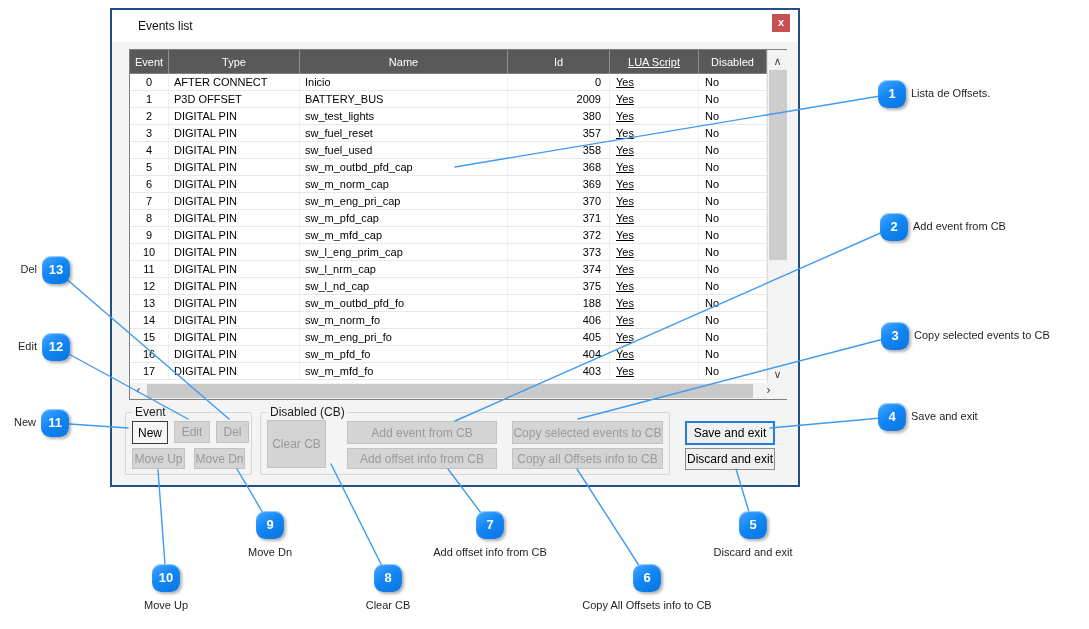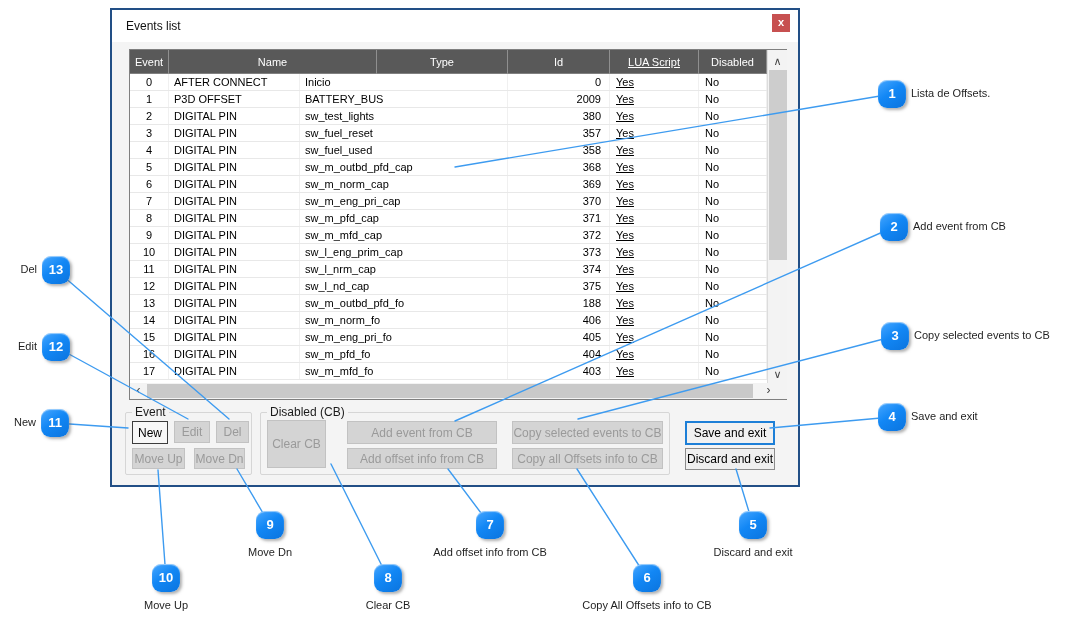--- a/index.html
+++ b/index.html
@@ -3,21 +3,21 @@
 <meta charset="utf-8">
 <style>
   html,body{margin:0;padding:0;background:#fff;}
   *{box-sizing:border-box;font-family:"Liberation Sans",sans-serif;}
   .stage{position:relative;width:1089px;height:629px;background:#fff;overflow:hidden;}
 
   
   .dialog{position:absolute;left:110px;top:8px;width:690px;height:479px;
           background:#f4f4f4;border:2px solid var(--dialog_border,#224f86);z-index:1;}
   .titlebar{position:absolute;left:0;top:0;width:100%;height:32px;background:#ffffff;}
-  .title{position:absolute;left:14px;top:0;line-height:32px;font-size:12px;color:#111;}
+  .title{position:absolute;left:26px;top:0;line-height:32px;font-size:12px;color:#111;}
   .closebtn{position:absolute;right:8px;top:4px;width:18px;height:18px;background:var(--close_bg,#c75050);
             color:#fff;text-align:center;line-height:17px;font-size:11px;font-weight:bold;cursor:pointer;}
 
   
   .table{position:absolute;left:17px;top:39px;width:658px;height:351px;background:#fff;border:1px solid #7f7f7f;}
   .thead{position:absolute;left:0;top:0;width:637px;height:24px;display:flex;background:var(--header_bg,#595959);border-bottom:1px solid #808080;}
   .hcell{height:24px;line-height:24px;text-align:center;color:#fff;font-size:11px;border-right:1px solid #8f8f8f;overflow:hidden;}
   .tbody{position:absolute;left:0;top:24px;width:637px;height:306px;background:#fff;}
   .trow{display:flex;height:17px;border-bottom:1px solid #e8e8e8;background:#fff;}
   .cell{height:16px;line-height:16px;font-size:11px;color:#000;border-right:1px solid #f0f0f0;white-space:nowrap;overflow:hidden;}
@@ -78,22 +78,22 @@
     <div class="titlebar">
       <span class="title">Events list</span>
       <div class="closebtn">
         <span>x</span>
       </div>
     </div>
 
     <div class="table">
       <div class="thead">
           <div class="hcell c0">Event</div>
+          <div class="hcell c1">Type</div>
           <div class="hcell c2">Name</div>
-          <div class="hcell c1">Type</div>
           <div class="hcell c3">Id</div>
           <div class="hcell c4">LUA Script</div>
           <div class="hcell c5">Disabled</div>
         </div>
       <div class="tbody">
           <div class="trow">
             <div class="cell c0">0</div>
             <div class="cell c1">AFTER CONNECT</div>
             <div class="cell c2">Inicio</div>
             <div class="cell c3">0</div>

